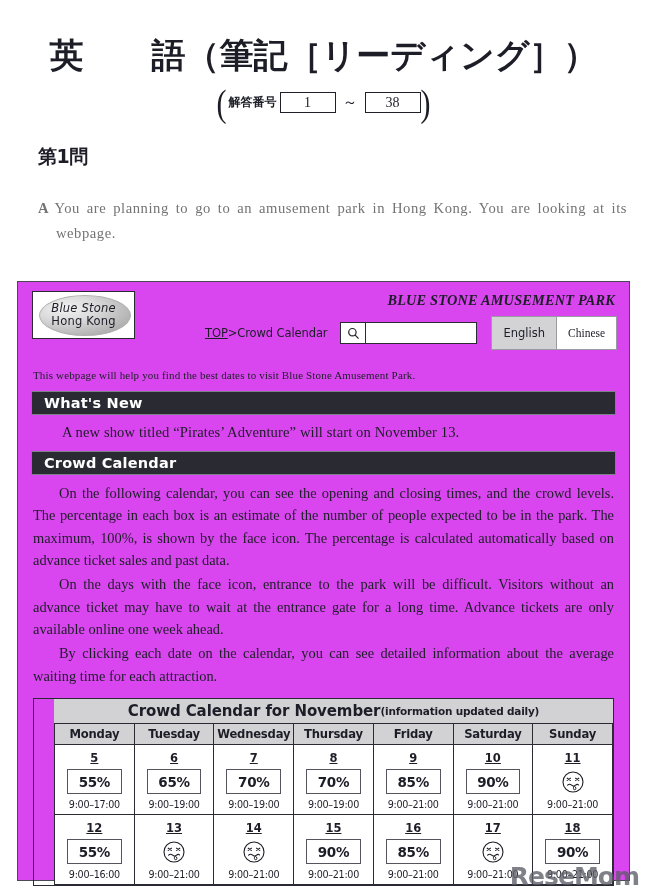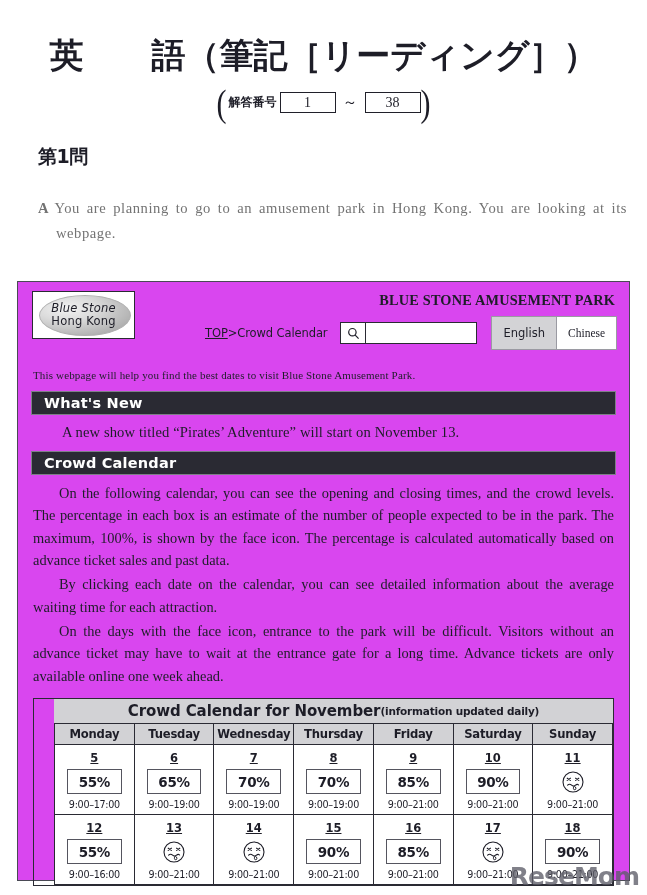--- a/index.html
+++ b/index.html
@@ -144,20 +144,21 @@
   }
 
   .park-name {
     position: absolute;
     right: 2px; top: 1px;
     font-family: "Liberation Serif", serif;
     font-weight: 700;
     font-size: 14.3px;
     letter-spacing: 0.2px;
     color: #1d1d27;
+    font-style: italic;
   }
 
   .nav-row {
     position: absolute;
     left: 175px; top: 25px;
     right: 2px;
     display: flex;
     align-items: center;
   }
   .breadcrumb {
@@ -409,22 +410,22 @@
   <div class="section-bar">
     <span>What's New</span>
   </div>
   <div class="whats-new-text">A new show titled “Pirates’ Adventure” will start on November 13.</div>
 
   <div class="section-bar">
     <span>Crowd Calendar</span>
   </div>
 
   <p class="para">On the following calendar, you can see the opening and closing times, and the crowd levels.  The percentage in each box is an estimate of the number of people expected to be in the park.  The maximum, 100%, is shown by the face icon.  The percentage is calculated automatically based on advance ticket sales and past data.</p>
+  <p class="para tight">On the days with the face icon, entrance to the park will be difficult.  Visitors without an advance ticket may have to wait at the entrance gate for a long time. Advance tickets are only available online one week ahead.</p>
   <p class="para tight">By clicking each date on the calendar, you can see detailed information about the average waiting time for each attraction.</p>
-  <p class="para tight">On the days with the face icon, entrance to the park will be difficult.  Visitors without an advance ticket may have to wait at the entrance gate for a long time. Advance tickets are only available online one week ahead.</p>
 
   <div class="cal-wrap">
     <div class="cal-title">
       <span class="cal-title-main">Crowd Calendar for November</span>
       <span class="cal-title-sub">(information updated daily)</span>
     </div>
     <table class="cal">
       <thead>
         <tr>
           <th>Monday</th>

